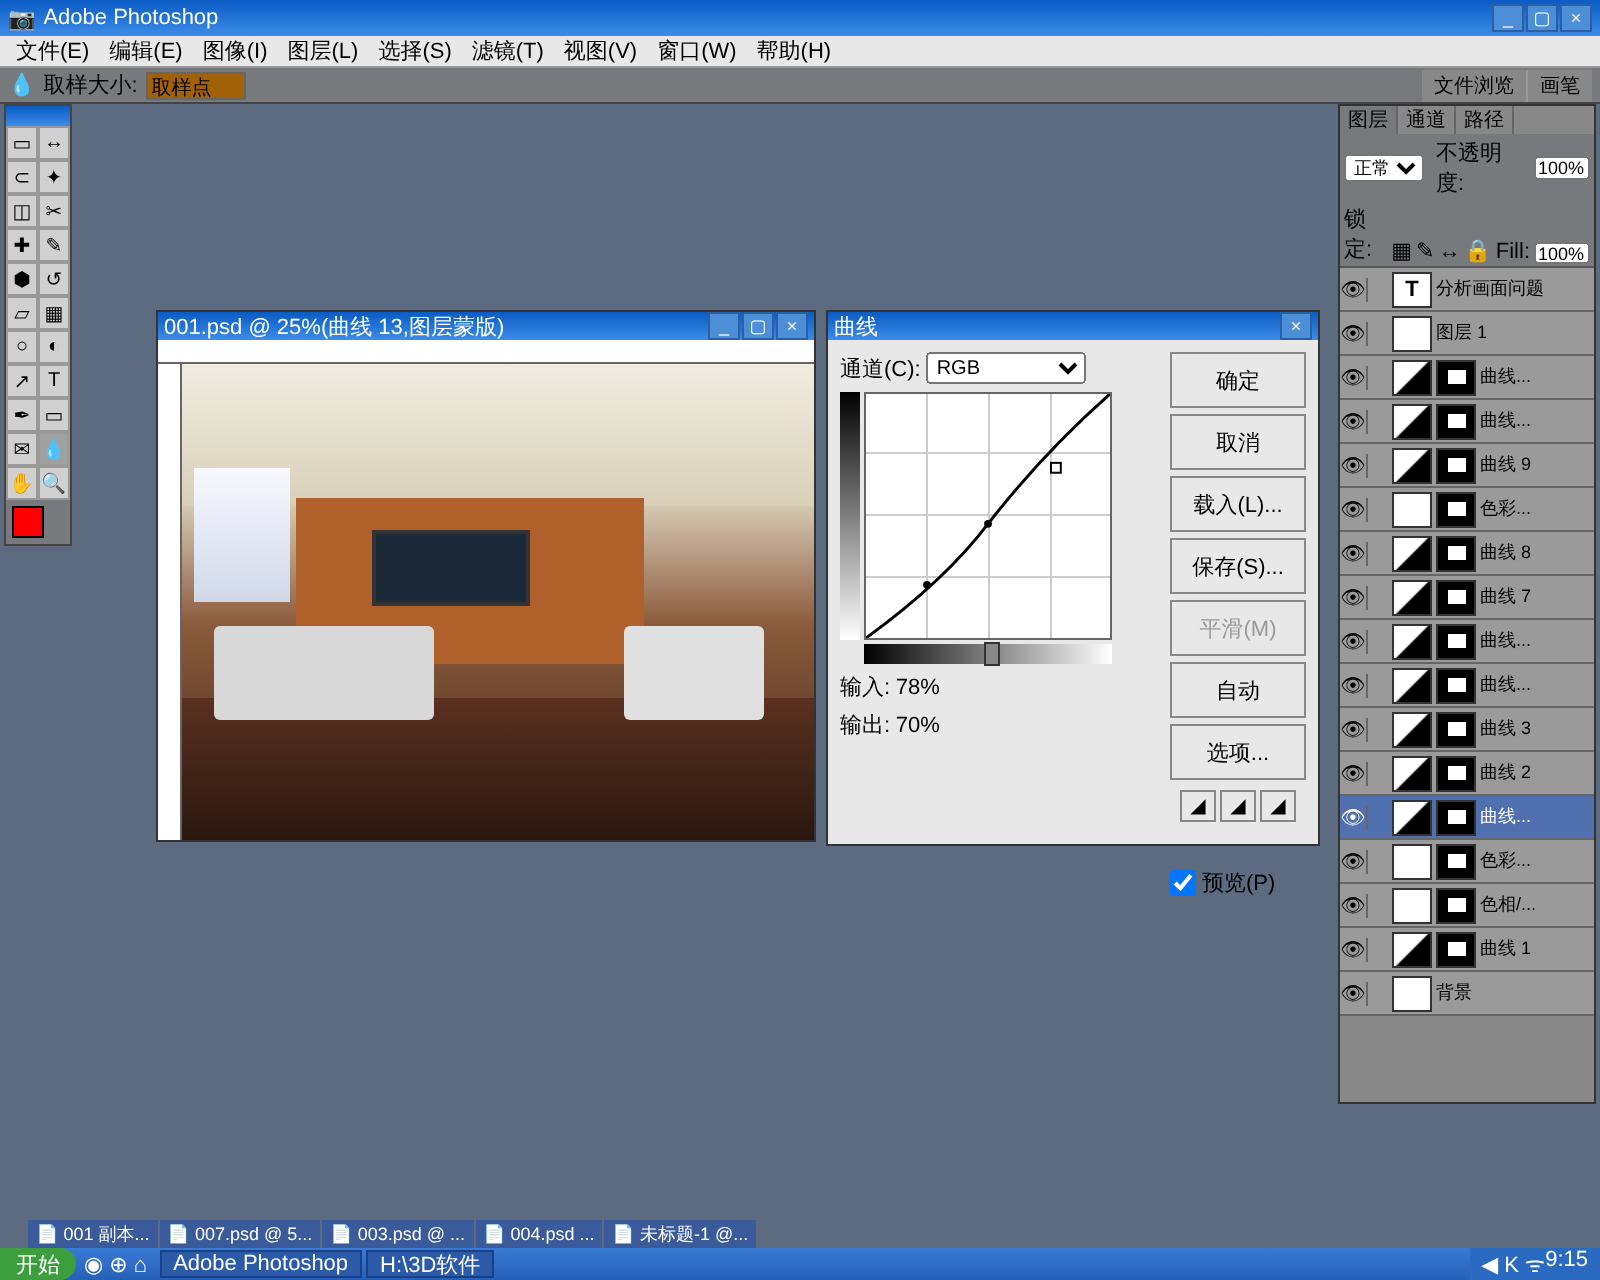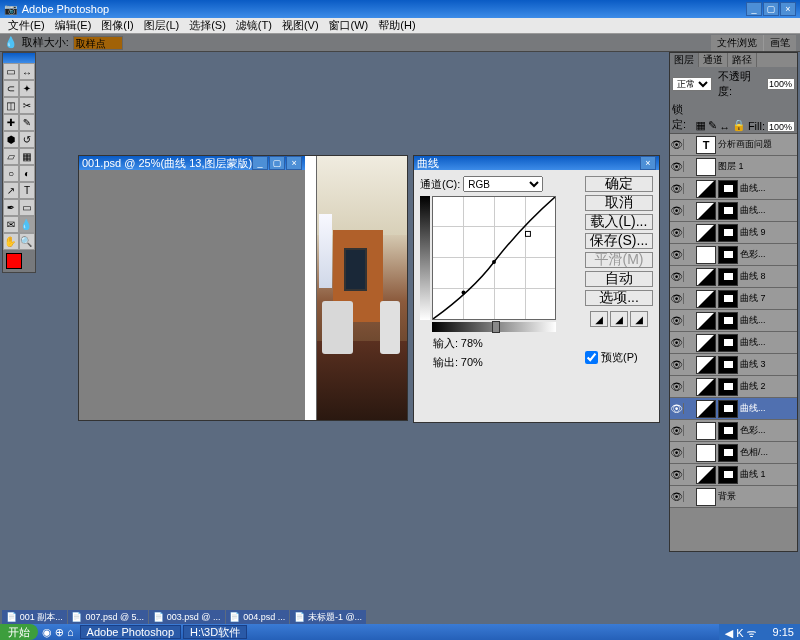--- a/index.html
+++ b/index.html
@@ -15,21 +15,21 @@
 .opttabs{margin-left:auto;background:#999;display:flex;gap:1px}
 .opttabs span{background:#888;padding:1px 6px;font-size:10px}
 .workspace{position:absolute;top:52px;left:0;right:0;bottom:16px;background:#5c6b80}
 .toolbox{position:absolute;left:2px;top:0;width:34px;background:#77797c;border:1px solid #444}
 .toolbox .head{background:linear-gradient(#0a5bc4,#3d8ce8);height:10px}
 .tools{display:grid;grid-template-columns:1fr 1fr}
 .tool{height:17px;border:1px solid #999;background:#d0d0d0;display:flex;align-items:center;justify-content:center;font-size:10px}
 .tool.sel{background:#a0a0a0}
 .swatch{padding:3px}
 .swatch .fg{width:16px;height:16px;background:#ff0000;border:1px solid #000}
-.docwin{position:absolute;left:78px;top:103px;width:330px;height:266px;background:#808080;border:1px solid #333;display:flex;flex-direction:row}
+.docwin{position:absolute;left:78px;top:103px;width:330px;height:266px;background:#808080;border:1px solid #333;display:flex;flex-direction:column}
 .docwin .dtitle{background:linear-gradient(#0a5bc4,#3d8ce8);height:14px;color:#fff;font-size:10px;padding:0 3px;display:flex;align-items:center;justify-content:space-between}
 .ruler-h{height:12px;background:#fff;border-bottom:1px solid #666;font-size:7px}
 .docbody{flex:1;display:flex}
 .ruler-v{width:12px;background:#fff;border-right:1px solid #666}
 .canvas{flex:1;background:linear-gradient(180deg,#e8e4d8 0%,#d4c8b0 30%,#8b5a3c 55%,#3a2818 100%);position:relative;overflow:hidden}
 .room-ceil{position:absolute;top:0;left:0;right:0;height:30%;background:linear-gradient(#f0ece0,#d8d0b8)}
 .room-wall{position:absolute;top:28%;left:18%;width:55%;height:35%;background:#b0602a}
 .room-tv{position:absolute;top:35%;left:30%;width:25%;height:16%;background:#1a2838;border:2px solid #333}
 .room-sofa{position:absolute;top:55%;left:5%;width:35%;height:20%;background:#d8d8d8;border-radius:3px}
 .room-sofa2{position:absolute;top:55%;right:8%;width:22%;height:20%;background:#e0e0e0;border-radius:3px}
@@ -42,23 +42,23 @@
 .curves-left{flex:1}
 .chrow{display:flex;align-items:center;gap:3px;margin-bottom:4px;font-size:10px}
 .chrow select{width:80px;height:16px;font-size:10px}
 .graphbox{display:flex;gap:2px}
 .vgrad{width:10px;height:124px;background:linear-gradient(#000,#fff)}
 .graph{width:124px;height:124px;background:#fff;border:1px solid #666;position:relative}
 .graph::before{content:"";position:absolute;inset:0;background:repeating-linear-gradient(0deg,transparent 0,transparent 30px,#ccc 30px,#ccc 31px),repeating-linear-gradient(90deg,transparent 0,transparent 30px,#ccc 30px,#ccc 31px)}
 .graph svg{position:absolute;inset:0}
 .hgrad{width:124px;height:10px;background:linear-gradient(90deg,#000,#fff);margin-left:12px;margin-top:2px;position:relative}
 .hgrad .handle{position:absolute;left:48%;top:-1px;width:8px;height:12px;background:#888;border:1px solid #333}
-.iorow{font-size:10px;margin-top:4px;margin-left:13px}
+.iorow{font-size:10px;margin-top:4px;margin-left:0}
 .curves-right{width:68px;display:flex;flex-direction:column;gap:3px}
-.cbtn{height:16px;border:1px solid #888;background:#e8e8e8;font-size:14px;display:flex;align-items:center;justify-content:center}
+.cbtn{height:28px;border:1px solid #888;background:#e8e8e8;font-size:11px;display:flex;align-items:center;justify-content:center}
 .cbtn.dis{color:#999}
 .eyedrops{display:flex;gap:2px;justify-content:center;margin-top:2px}
 .eyedrops span{width:18px;height:16px;border:1px solid #888;display:flex;align-items:center;justify-content:center;font-size:10px}
 .prevck{font-size:10px;display:flex;align-items:center;gap:3px;margin-top:20px}
 .layers{position:absolute;right:2px;top:0;width:129px;background:#77797c;border:1px solid #333;height:500px;display:flex;flex-direction:column}
 .layers .tabs{display:flex;background:#888;height:14px}
 .layers .tabs span{padding:0 4px;font-size:10px;border-right:1px solid #666}
 .layers .tabs .act{background:#77797c}
 .lopts{display:flex;align-items:center;gap:6px;padding:2px;font-size:10px}
 .lopts select{width:40px;height:14px;font-size:9px}
@@ -71,22 +71,22 @@
 .lrow .lk{width:10px;border-right:1px solid #666}
 .lrow .thumb{width:20px;height:18px;background:#fff;border:1px solid #333;margin:0 2px;flex-shrink:0}
 .lrow .thumb.curve{background:linear-gradient(135deg,#fff 48%,#000 52%)}
 .lrow .thumb.t{background:#fff;display:flex;align-items:center;justify-content:center;font-weight:bold}
 .lrow .mask{width:20px;height:18px;background:#000;border:1px solid #333;margin-right:2px;flex-shrink:0;position:relative}
 .lrow .mask::after{content:"";position:absolute;top:30%;left:25%;width:50%;height:40%;background:#fff}
 .lrow .name{font-size:9px;overflow:hidden;white-space:nowrap}
 .taskbar{position:absolute;bottom:0;left:0;right:0;height:16px;background:linear-gradient(#3a7bd5,#2560b8);display:flex;align-items:center;color:#fff;font-size:10px}
 .taskbar .start{background:#3d9e3d;padding:0 8px;height:100%;display:flex;align-items:center;border-radius:0 8px 8px 0}
 .taskbar .titem{background:#2a5aa8;padding:0 6px;margin-left:2px;height:14px;display:flex;align-items:center;border:1px solid #1a4088}
-.taskbar .tray{margin-left:auto;background:#2a6ac0;padding:0 6px;height:100%;display:flex;align-items:center;gap:16px}
-.wintabs{position:absolute;bottom:16px;left:0;right:0;height:14px;background:#5c6b80;display:flex;gap:1px;padding:0 2px}
+.taskbar .tray{margin-left:auto;background:#2a6ac0;padding:0 6px;height:100%;display:flex;align-items:flex-start;gap:0}
+.wintabs{position:absolute;bottom:16px;left:12px;right:0;height:14px;background:#5c6b80;display:flex;gap:1px;padding:0 2px}
 .wintabs span{background:#3a5a9a;color:#fff;font-size:9px;padding:0 4px;display:flex;align-items:center}
 </style>
 </head>
 <body>
 
 <div class="titlebar">
   <div class="left">
       <span>📷</span>
       <span>Adobe Photoshop</span>
     </div>

